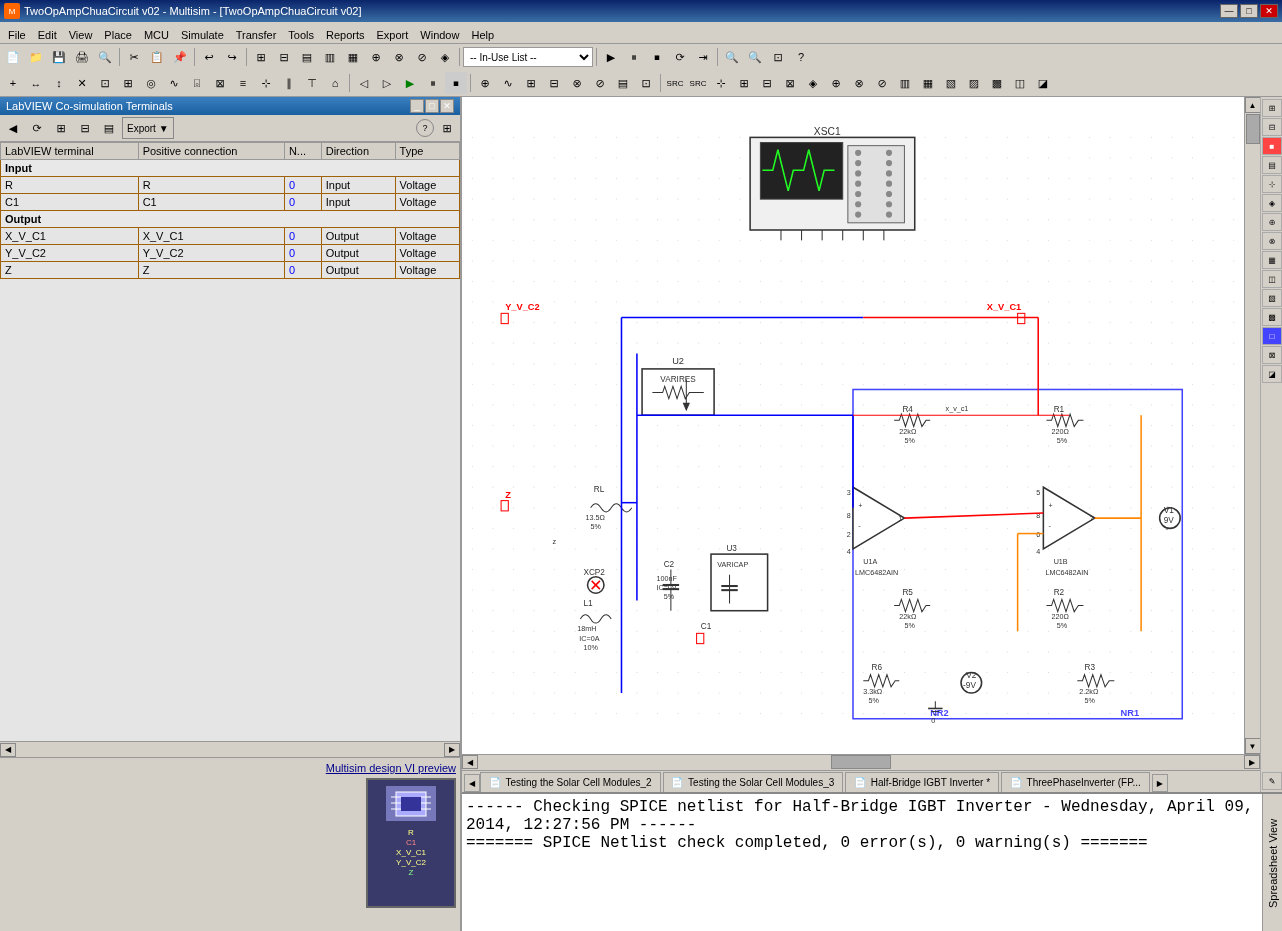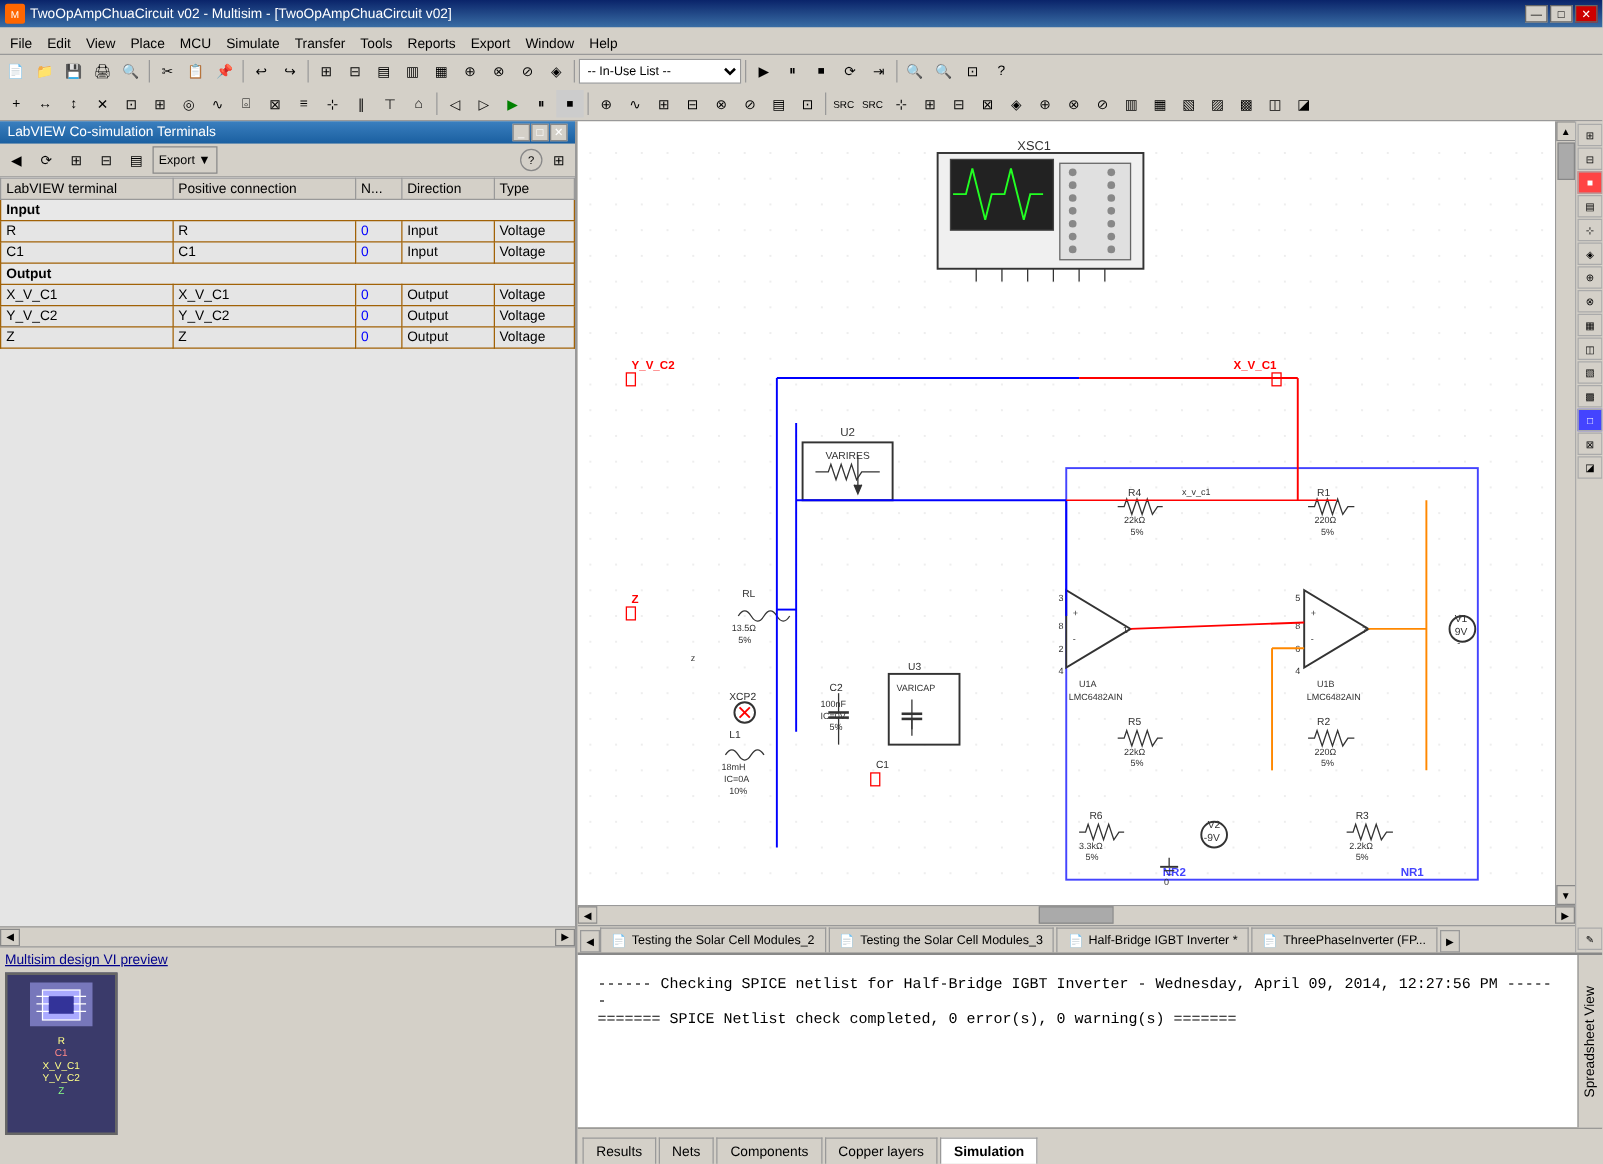--- a/index.html
+++ b/index.html
@@ -34,27 +34,27 @@
     .lv-table table { width: 100%; border-collapse: collapse; font-size: 11px; }
     .lv-table th { background: #d4d0c8; border: 1px solid #999; padding: 2px 4px; text-align: left; font-weight: normal; }
     .lv-table td { border: 1px solid #a16207; padding: 2px 4px; }
     .lv-table tr.section-header td { background: #e8e8e8; font-weight: bold; }
     .val-blue { color: blue; }
     
     
     .panel-hscroll { height: 16px; background: #d4d0c8; border-top: 1px solid #999; display: flex; align-items: center; }
     
     
-    .preview-area { background: #d4d0c8; border-top: 1px solid #999; height: 175px; display: flex; flex-direction: column; align-items: flex-start; padding: 4px; }
+    .preview-area { background: #d4d0c8; border-top: 1px solid #999; height: 175px; display: flex; flex-direction: column; align-items: flex-end; padding: 4px; }
     .preview-label { font-size: 11px; color: #00008b; text-decoration: underline; margin-bottom: 4px; }
     .preview-box { width: 90px; height: 130px; background: #3a3a6a; border: 2px solid #666; display: flex; flex-direction: column; align-items: center; }
     .preview-pin { font-size: 8px; color: #ffff00; text-align: center; margin: 1px 0; width: 100%; padding: 0 2px; }
     .schematic-tabs { height: 22px; background: #d4d0c8; display: flex; align-items: flex-end; border-top: 1px solid #999; padding: 0 2px; }
     .sch-tab { height: 20px; background: #d4d0c8; border: 1px solid #999; border-bottom: none; padding: 0 8px; display: flex; align-items: center; gap: 4px; font-size: 10px; cursor: pointer; margin-right: 2px; }
-    .output-content { flex: 1; padding: 16px; font-family: 'Courier New', monospace; font-size: 12px; overflow: auto; background: white; }
+    .output-content { flex: 1; padding: 4px; font-family: 'Courier New', monospace; font-size: 16px; overflow: auto; background: white; }
     .bottom-tab { height: 22px; background: #d4d0c8; border: 1px solid #999; border-bottom: none; padding: 0 10px; display: flex; align-items: center; font-size: 11px; cursor: pointer; margin-right: 2px; }
     .bottom-tab.active { background: white; font-weight: bold; }
     
     
     .spreadsheet-label { writing-mode: vertical-rl; transform: rotate(180deg); font-size: 11px; color: #000; background: #d4d0c8; border-right: 1px solid #999; padding: 4px 2px; min-width: 20px; display: flex; align-items: center; justify-content: center; }
     
     
     .vscroll { width: 16px; background: #d4d0c8; border-left: 1px solid #999; display: flex; flex-direction: column; align-items: center; }
     .vscroll-btn { width: 16px; height: 16px; background: #d4d0c8; border: 1px solid #888; display: flex; align-items: center; justify-content: center; font-size: 8px; cursor: pointer; }
     .vscroll-track { flex: 1; background: #d4d0c8; width: 16px; }
@@ -581,23 +581,14 @@
           <div id="output-lines-container">
               <div>------ Checking SPICE netlist for Half-Bridge IGBT Inverter - Wednesday, April 09, 2014, 12:27:56 PM ------</div>
               <div>======= SPICE Netlist check completed, 0 error(s), 0 warning(s) =======</div>
             </div>
         </div>
       </div>
 
       <div class="spreadsheet-label">Spreadsheet View</div>
     </div>
 
-    <div class="bottom-row">
-      <div id="bottom-tabs-container" style="display:flex; align-items:flex-end; padding:0 4px; flex:1;">
-          <div class="bottom-tab">Results</div>
-          <div class="bottom-tab">Nets</div>
-          <div class="bottom-tab">Components</div>
-          <div class="bottom-tab">Copper layers</div>
-          <div class="bottom-tab active">Simulation</div>
-        </div>
-    </div>
   </div>
 </div>
 
 </body></html>

